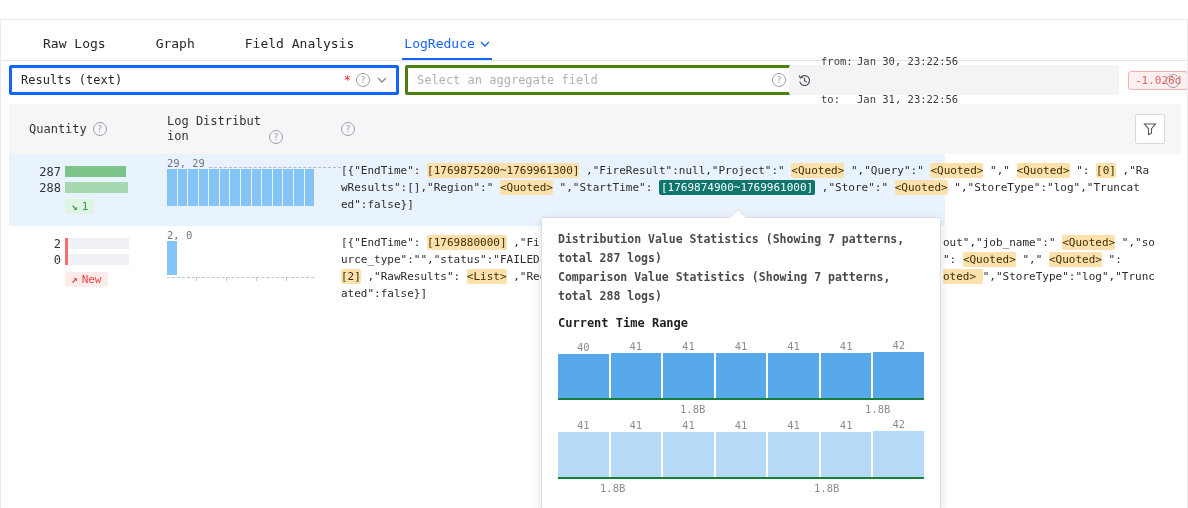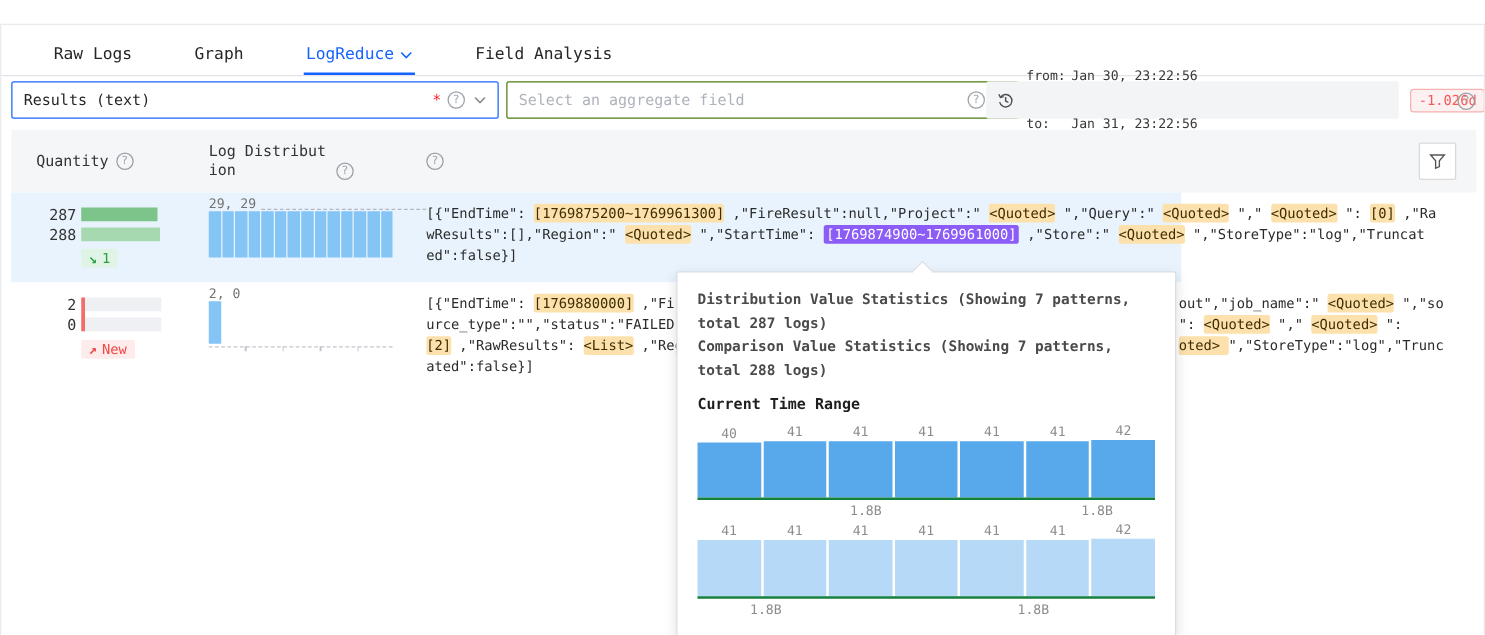--- a/index.html
+++ b/index.html
@@ -13,21 +13,21 @@
             padding: 0 0 0 40px; gap: 46px; }
   .tab { height: 33px; display: flex; align-items: center; gap: 5px; font-size: 13px;
          color: #262626; cursor: pointer; position: relative; padding: 0 2px; }
   .tab.active { color: #1664ff; }
   .tab.active::after { content: ""; position: absolute; left: 0; right: 0; bottom: 0;
                        height: 2px; background: #1664ff; }
   .chev { display: inline-block; }
 
   
   .select { position: absolute; top: 45px; height: 30px; background: #fff;
-            border: 1px solid #4d7c0f; border-radius: 2px; display: flex;
+            border: 3px solid #4d7c0f; border-radius: 2px; display: flex;
             align-items: center; padding: 0 9px; cursor: pointer; }
   .select.primary { left: 8px; width: 390px; border-color: #1664ff; }
   .select.aggregate { left: 404px; width: 410px; align-items: center; }
   .select-value { flex: 1; font-size: 12px; color: #262626; }
   .select-placeholder { flex: 1; font-size: 12px; color: #aeb2ba; }
   .req { color: #f5222d; font-size: 12px; margin-right: 5px; }
   .help { width: 14px; height: 14px; border: 1px solid #9aa0a6; border-radius: 50%;
           color: #9aa0a6; font-size: 9px; line-height: 12px; text-align: center;
           display: inline-block; flex: none; cursor: pointer; }
   .help::after { content: "?"; }
@@ -87,21 +87,21 @@
   .dash-bottom { position: absolute; left: 158px; top: 51px; width: 147px;
                  border-top: 1px dashed #c2c6cc; height: 4px;
                  background-image: repeating-linear-gradient(to right, transparent 0 29px, #c2c6cc 29px 30px); }
 
   .log-lines { position: absolute; left: 332px; top: 8px; width: 834px; overflow: hidden; }
   .log-line { position: relative; white-space: pre; font-size: 11px; line-height: 17px;
               height: 17px; color: #2b2b2b; }
   .frag-right { position: absolute; left: 602px; top: 0; white-space: pre; }
   .tok { border-radius: 2px; padding: 1px 0; }
   .tok-orange { background: #fce1ad; color: #3f2d00; }
-  .tok-blue { background: #8b5cf6; color: #fff; padding: 1px 2px; }
+  .tok-blue { background: #0f766e; color: #fff; padding: 1px 2px; }
 
   
   .tooltip { position: absolute; left: 540px; top: 197px; width: 400px; background: #fff;
              border: 1px solid #dcdee3; border-radius: 2px; z-index: 10;
              box-shadow: 0 3px 10px rgba(0,0,0,.13); padding: 12px 16px 14px; }
   .tooltip-arrow { position: absolute; left: 190px; top: -7px; width: 12px; height: 12px;
                    background: #fff; border-left: 1px solid #dcdee3; border-top: 1px solid #dcdee3;
                    transform: rotate(45deg); }
   .tt-summary { font-size: 11.5px; color: #4a4a4a; line-height: 19px; font-weight: bold; }
   .tt-title { font-size: 12px; color: #1f1f1f; font-weight: bold; margin: 10px 0 6px; }
@@ -125,29 +125,29 @@
   svg { display: block; }
 </style>
 </head>
 <body>
 
 <div class="page">
 
   <div class="tabbar">
     <div class="tab">Raw Logs</div>
     <div class="tab">Graph</div>
+    <div class="tab">Field Analysis</div>
     <div class="tab active">
       <span>LogReduce</span>
       <span class="chev">
         <svg width="10" height="6" viewBox="0 0 10 6">
             <path d="M1 1 L5 5 L9 1" stroke="#1664ff" fill="none" stroke-width="1.3"></path>
           </svg>
       </span>
     </div>
-    <div class="tab">Field Analysis</div>
   </div>
 
   <div class="select primary">
     <span class="select-value">Results (text)</span>
     <span class="req">*</span>
     <span class="help"></span>
     <span class="chev">
       <svg width="10" height="6" viewBox="0 0 10 6">
           <path d="M1 1 L5 5 L9 1" stroke="#8c8c8c" fill="none" stroke-width="1.3"></path>
         </svg>

